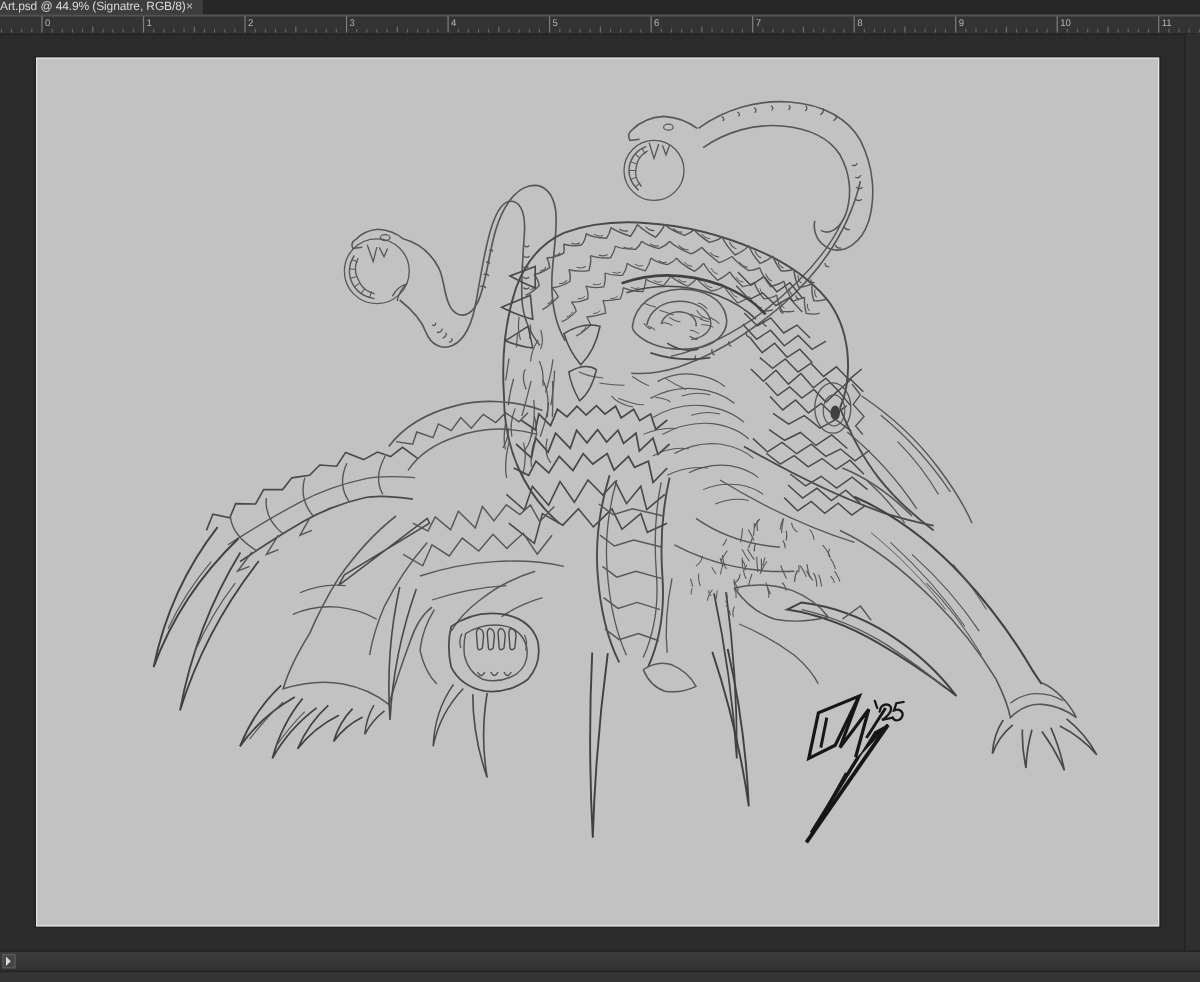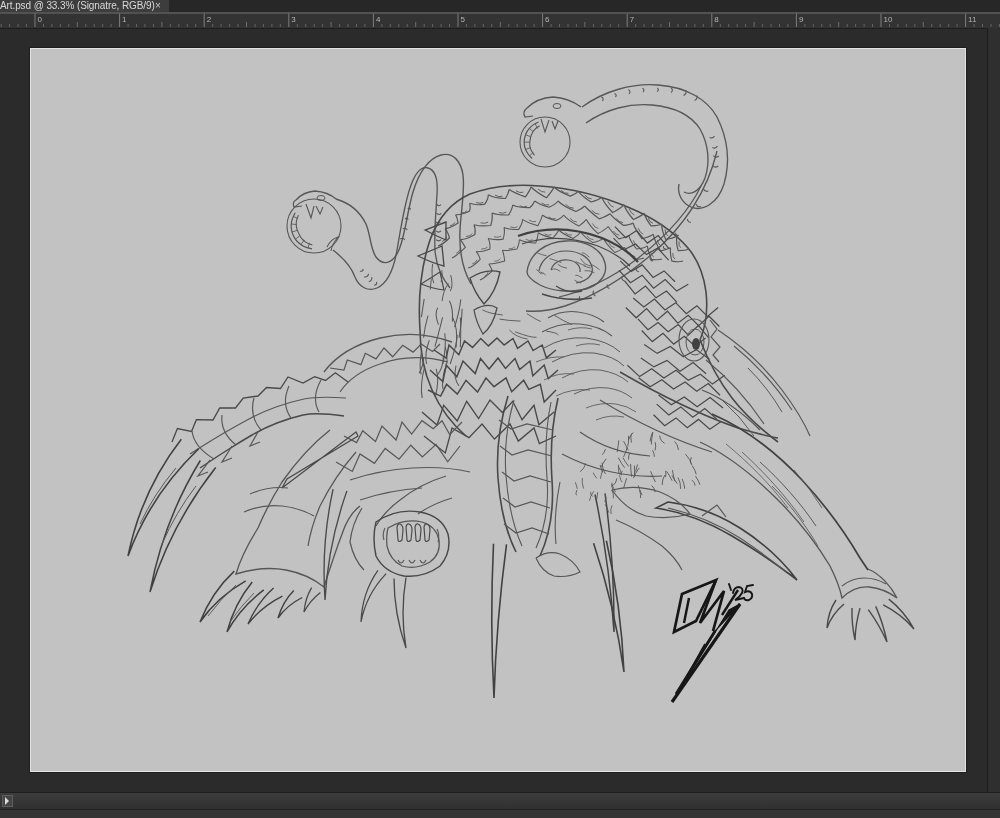--- a/index.html
+++ b/index.html
@@ -12,21 +12,21 @@
 #statusbar{position:absolute;left:0;top:792px;width:1000px;height:16px;background:linear-gradient(#3d3d3d,#303030);border-top:1px solid #1f1f1f;}
 #playbtn{position:absolute;left:2px;top:2px;width:9px;height:10px;background:#454545;border:1px solid #5e5e5e;}
 #playtri{position:absolute;left:2px;top:1px;width:0;height:0;border-left:4px solid #dcdcdc;border-top:4px solid transparent;border-bottom:4px solid transparent;}
 #bottomstrip{position:absolute;left:0;top:809px;width:1000px;height:9px;background:#343434;border-top:1px solid #222;}
 #rightline{position:absolute;left:987px;top:28px;width:1px;height:764px;background:#1e1e1e;}
 #rightcol{position:absolute;left:988px;top:28px;width:12px;height:764px;background:#2f2f2f;}
 </style></head>
 <body>
 <div id="tabbar"></div>
 <div id="tab">
-    <span id="tabtext">Art.psd @ 33.3% (Signatre, RGB/9)</span>
+    <span id="tabtext">Art.psd @ 44.9% (Signatre, RGB/8)</span>
     <span id="tabx">×</span>
   </div>
 <div id="hiline"></div>
 <div id="ruler"></div>
 <svg width="1000" height="15" style="position:absolute;left:0;top:13px">
     <line x1="35.0" y1="0.5" x2="35.0" y2="14" stroke="#7d7d7d" stroke-width="1"></line>
     <text x="37.5" y="8.5" font-size="8" fill="#b4b4b4" font-family="Liberation Sans, sans-serif">0</text>
     <line x1="77.3" y1="9" x2="77.3" y2="14" stroke="#6f6f6f" stroke-width="1"></line>
     <line x1="43.5" y1="11" x2="43.5" y2="14" stroke="#646464" stroke-width="1"></line>
     <line x1="51.9" y1="11" x2="51.9" y2="14" stroke="#646464" stroke-width="1"></line>

